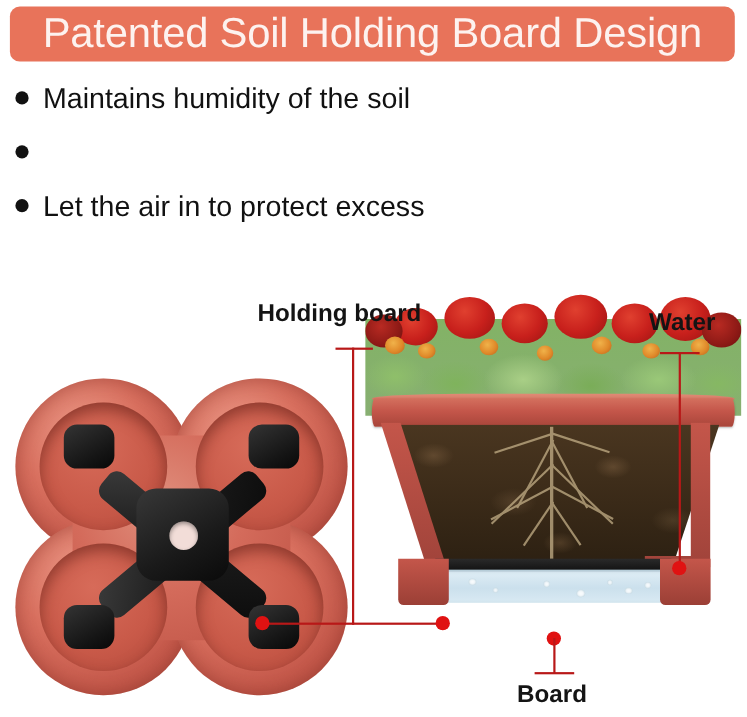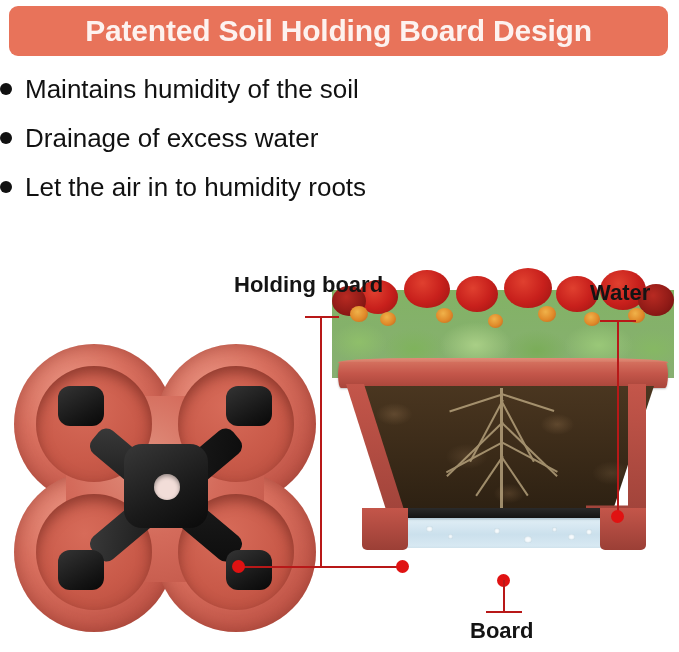--- a/index.html
+++ b/index.html
@@ -24,31 +24,31 @@
     width: 659px;
     height: 50px;
     border-radius: 9px;
     display: flex;
     align-items: center;
     justify-content: center;
     box-sizing: border-box;
   }
   #header-title {
     color: #fdf2ef;
-    font-size: 30px;
-    font-weight: bold;
+    font-size: 38px;
+    font-weight: normal;
     letter-spacing: -0.2px;
     line-height: 1;
     white-space: nowrap;
   }
 
   
   #feature-list {
     position: absolute;
-    left: 0;
+    left: 14px;
     top: 70px;
     width: 640px;
   }
   .feature-item {
     display: flex;
     align-items: flex-start;
     height: 49px;
   }
   .feature-bullet {
     width: 12px;
@@ -354,26 +354,25 @@
 
 <div id="feature-list">
 
   <div class="feature-item">
     <span class="feature-bullet"></span>
     <span class="feature-text">Maintains humidity of the soil</span>
   </div>
 
   <div class="feature-item">
     <span class="feature-bullet"></span>
-    <span class="feature-text">Drainage of excess water</span>
   </div>
 
   <div class="feature-item">
     <span class="feature-bullet"></span>
-    <span class="feature-text">Let the air in to humidity roots</span>
+    <span class="feature-text">Let the air in to protect excess</span>
   </div>
 
 </div>
 
 <div id="diagram">
 
   <div id="pot-top-view">
     <div class="lobe" id="lobe-tl"></div>
     <div class="lobe" id="lobe-tr"></div>
     <div class="lobe" id="lobe-bl"></div>

